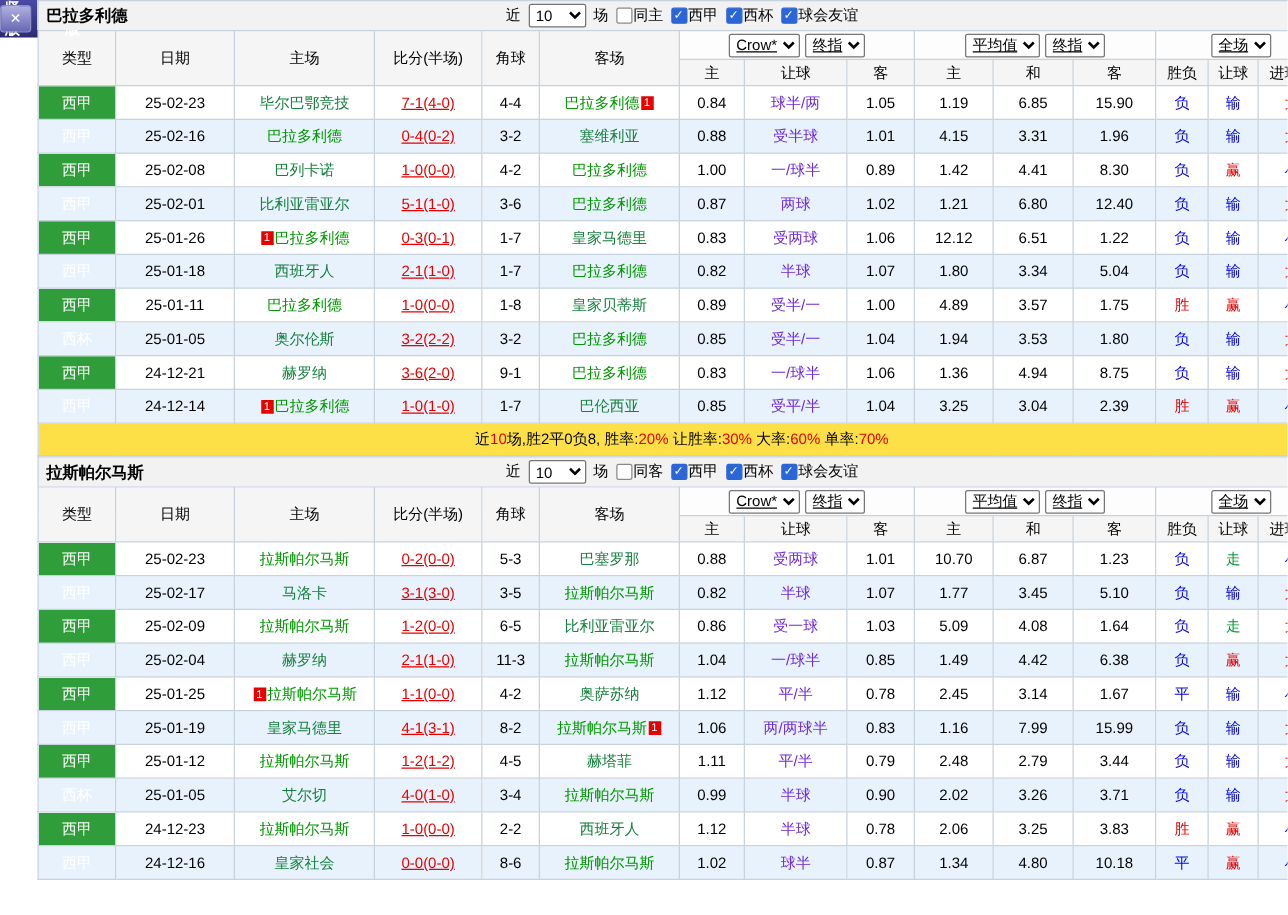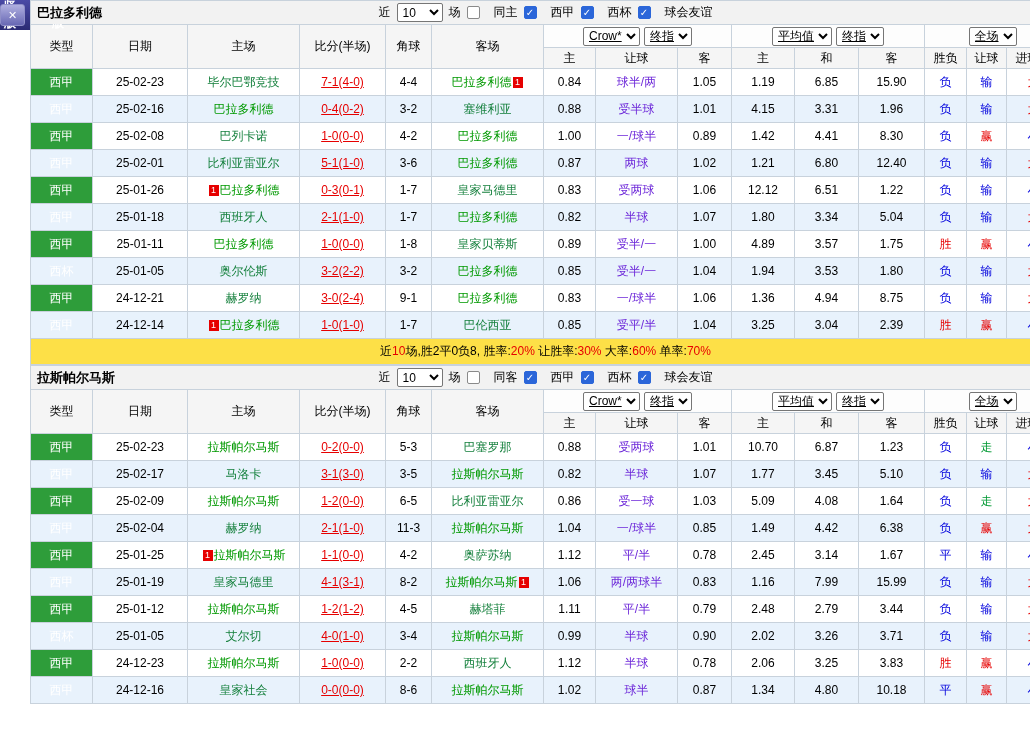--- a/index.html
+++ b/index.html
@@ -25,21 +25,21 @@
     background:linear-gradient(#b0b0e0,#6868b4);color:#fff;font-size:11px;line-height:1;
     display:flex;align-items:center;justify-content:center;cursor:pointer;padding:0;}
 
   
   .section-head{height:24px;background:#f2f2f2;border:1px solid #c8d2dc;border-bottom:none;
     display:flex;align-items:center;position:relative;box-sizing:border-box;}
   .team-name{font-weight:bold;font-size:13px;padding-left:6px;}
   .filters{position:absolute;left:50%;transform:translateX(-50%);display:flex;
     align-items:center;gap:6px;white-space:nowrap;}
   .f-label{color:#000;}
-  .cb-label{display:inline-flex;align-items:center;gap:14px;cursor:pointer;}
+  .cb-label{display:inline-flex;align-items:center;gap:1px;cursor:pointer;}
   .cb{width:13px;height:13px;border:1px solid #8a8a8a;background:#fff;display:inline-flex;
     align-items:center;justify-content:center;font-size:10px;color:#fff;box-sizing:border-box;border-radius:2px;}
   .cb.checked{background:#2b66d9;border-color:#2b66d9;}
   .ui-select{height:19px;font-size:12px;font-family:inherit;border:1px solid #767676;
     background:#fff;border-radius:2px;padding:0 1px;color:#000;}
   .games-select{width:46px;}
 
   
   table.stats{width:1030px;border-collapse:collapse;table-layout:fixed;}
   .stats th,.stats td{border:1px solid #c8d2dc;text-align:center;padding:0;
@@ -294,21 +294,21 @@
               <td>3.53</td>
               <td>1.80</td>
               <td class="res c-b">负</td>
               <td class="res c-b">输</td>
               <td class="res c-r">大</td>
             </tr>
             <tr class="">
               <td class="league lg-liga">西甲</td>
               <td class="date">24-12-21</td>
               <td><span class="team-name-text">赫罗纳</span></td>
-              <td class="score">3-0(2-4)</td>
+              <td class="score">3-6(2-0)</td>
               <td class="corners">9-1</td>
               <td><span class="team-name-text focus">巴拉多利德</span></td>
               <td>0.83</td>
               <td class="handicap">一/球半</td>
               <td>1.06</td>
               <td>1.36</td>
               <td>4.94</td>
               <td>8.75</td>
               <td class="res c-b">负</td>
               <td class="res c-b">输</td>

